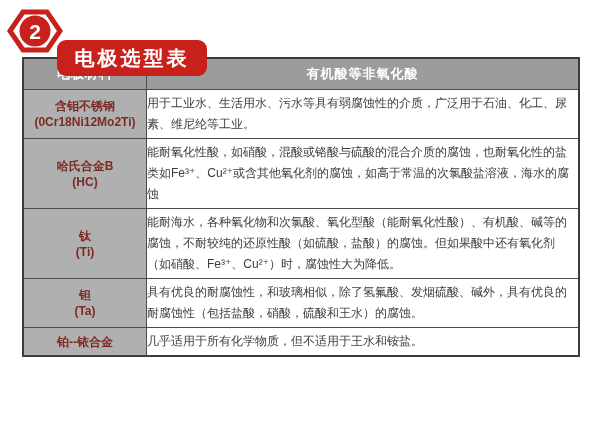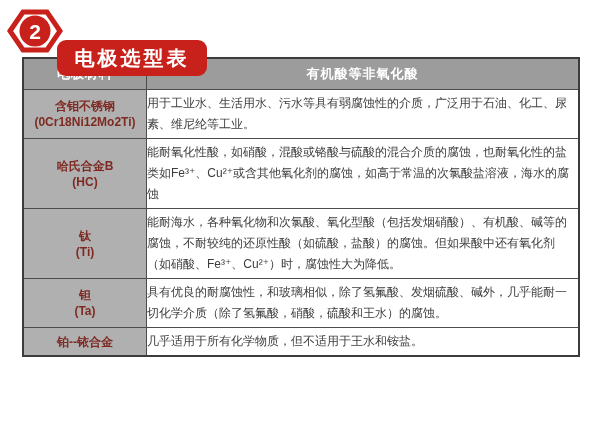--- a/index.html
+++ b/index.html
@@ -89,29 +89,29 @@
         <div>(HC)</div>
       </td>
       <td class="desc">能耐氧化性酸，如硝酸，混酸或铬酸与硫酸的混合介质的腐蚀，也耐氧化性的盐类如Fe³⁺、Cu²⁺或含其他氧化剂的腐蚀，如高于常温的次氯酸盐溶液，海水的腐蚀</td>
     </tr>
 
     <tr>
       <td class="material">
         <div>钛</div>
         <div>(Ti)</div>
       </td>
-      <td class="desc">能耐海水，各种氧化物和次氯酸、氧化型酸（包括发烟硝酸）、有机酸、碱等的腐蚀，不耐较纯的还原性酸（如硫酸，盐酸）的腐蚀。但如果酸中还有氧化剂（如硝酸、Fe³⁺、Cu²⁺）时，腐蚀性大为降低。</td>
+      <td class="desc">能耐海水，各种氧化物和次氯酸、氧化型酸（能耐氧化性酸）、有机酸、碱等的腐蚀，不耐较纯的还原性酸（如硫酸，盐酸）的腐蚀。但如果酸中还有氧化剂（如硝酸、Fe³⁺、Cu²⁺）时，腐蚀性大为降低。</td>
     </tr>
 
     <tr>
       <td class="material">
         <div>钽</div>
         <div>(Ta)</div>
       </td>
-      <td class="desc">具有优良的耐腐蚀性，和玻璃相似，除了氢氟酸、发烟硫酸、碱外，几乎能耐一切化学介质（除了氢氟酸，硝酸，硫酸和王水）的腐蚀。</td>
+      <td class="desc">具有优良的耐腐蚀性，和玻璃相似，除了氢氟酸、发烟硫酸、碱外，具有优良的耐腐蚀性（包括盐酸，硝酸，硫酸和王水）的腐蚀。</td>
     </tr>
 
 
     <tr>
       <td class="material">
         <div>铂--铱合金</div>
 
       </td>
       <td class="desc">几乎适用于所有化学物质，但不适用于王水和铵盐。</td>
     </tr>

